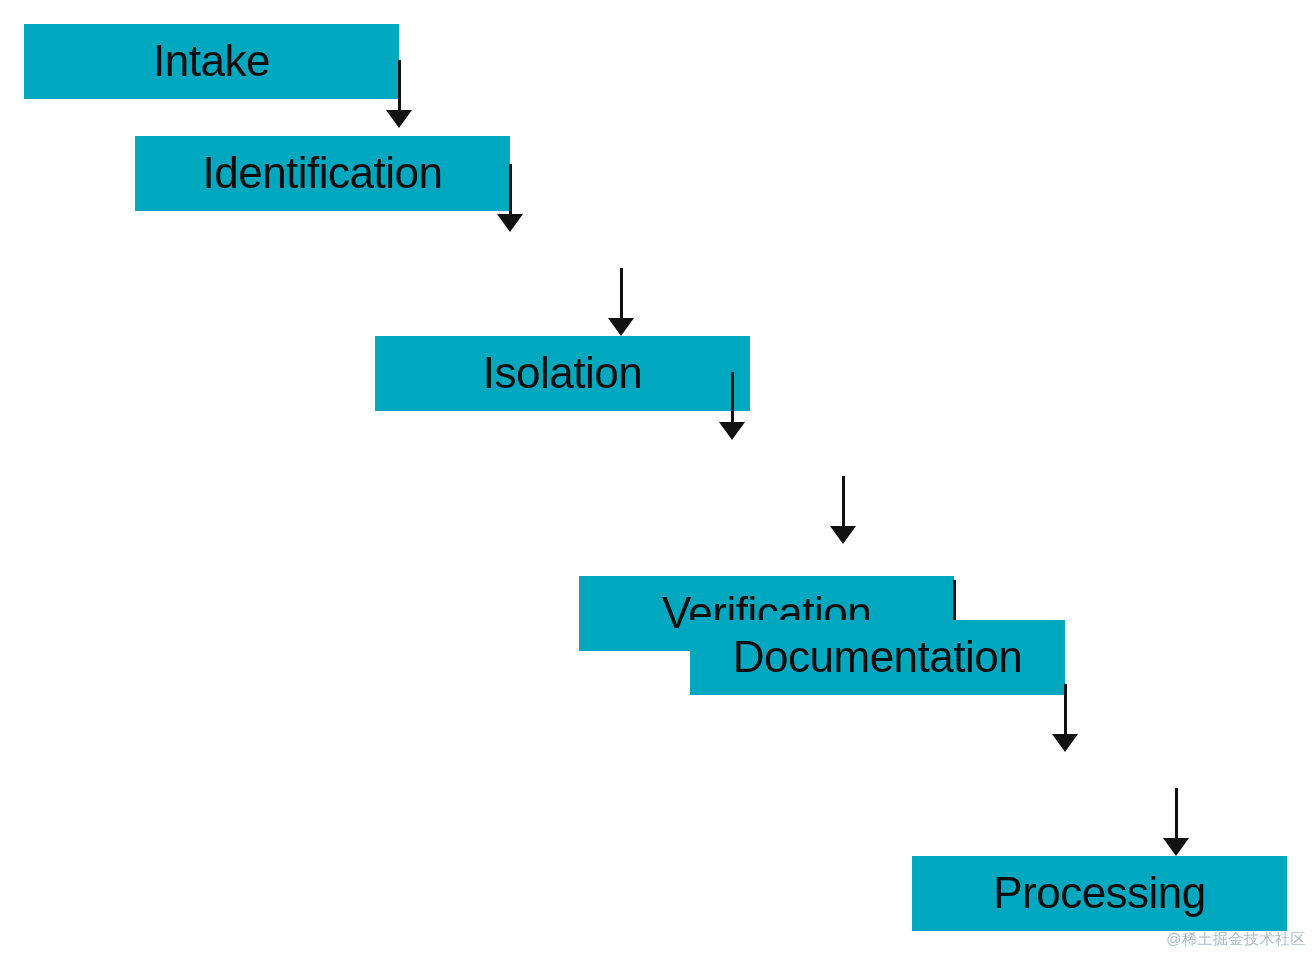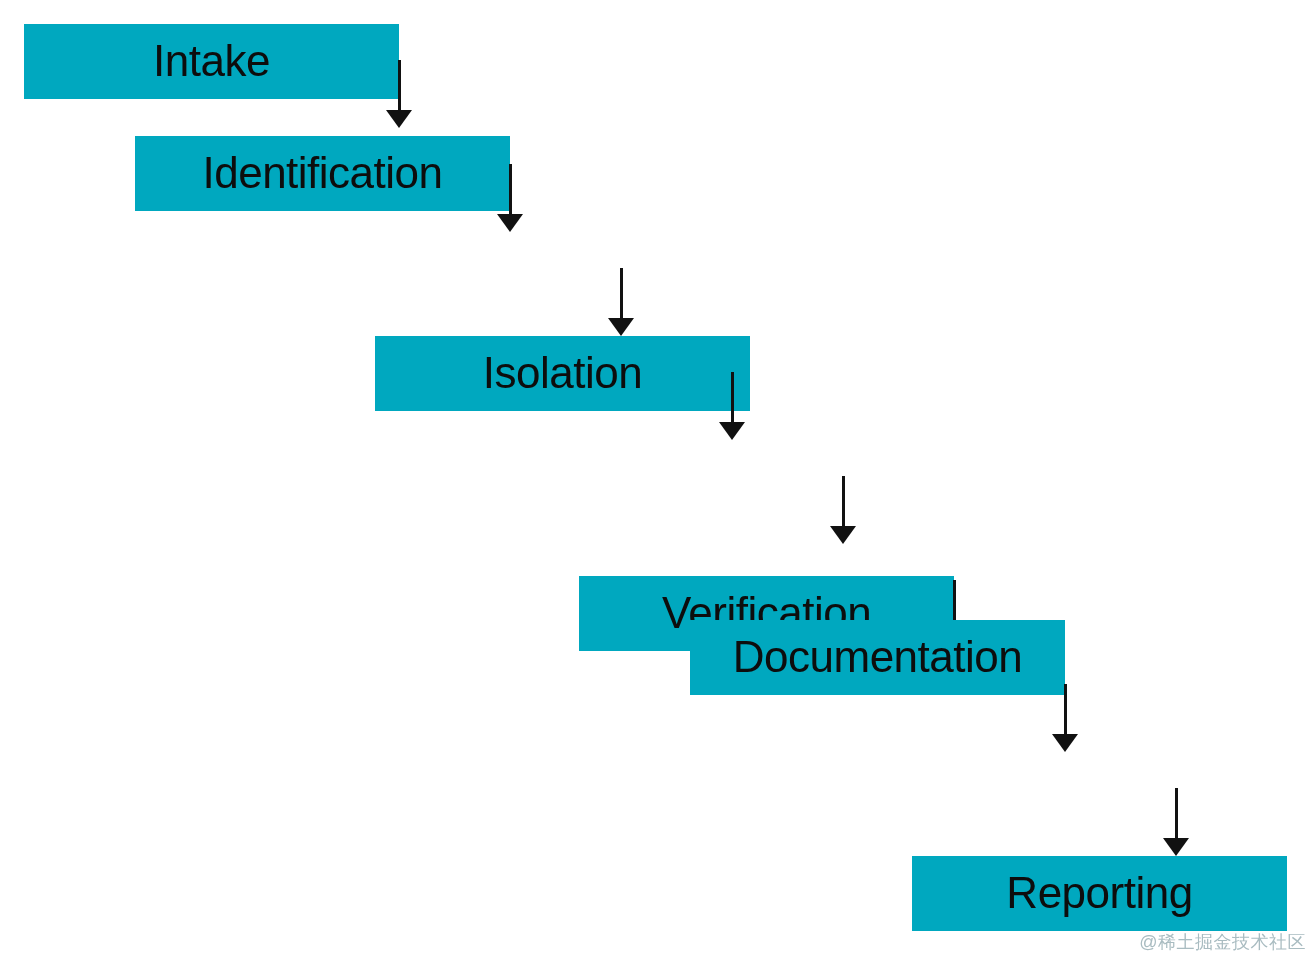--- a/index.html
+++ b/index.html
@@ -73,21 +73,21 @@
   .a3 { left:  719px; top: 372px; }
   .a4 { left:  830px; top: 476px; }
   .a5 { left:  941px; top: 580px; }
   .a6 { left: 1052px; top: 684px; }
   .a7 { left: 1163px; top: 788px; }
 
   .watermark {
     position: absolute;
     right: 8px;
     top: 930px;
-    font-size: 18px;
+    font-size: 15px;
     letter-spacing: 0.5px;
     color: var(--watermark-color, #a9bcc1);
     white-space: nowrap;
     text-align: center;
   }
 </style>
 </head>
 <body>
 
 <div class="canvas">
@@ -141,18 +141,18 @@
     <div class="arrow-line"></div>
     <div class="arrow-head"></div>
   </div>
 
   <div class="flow-arrow a7">
     <div class="arrow-line"></div>
     <div class="arrow-head"></div>
   </div>
 
   <div class="step-box b8">
-    <span class="step-label">Reporting</span>
+    <span class="step-label">Processing</span>
   </div>
 
   <div class="watermark">@稀土掘金技术社区</div>
 
 </div>
 
 </body></html>

